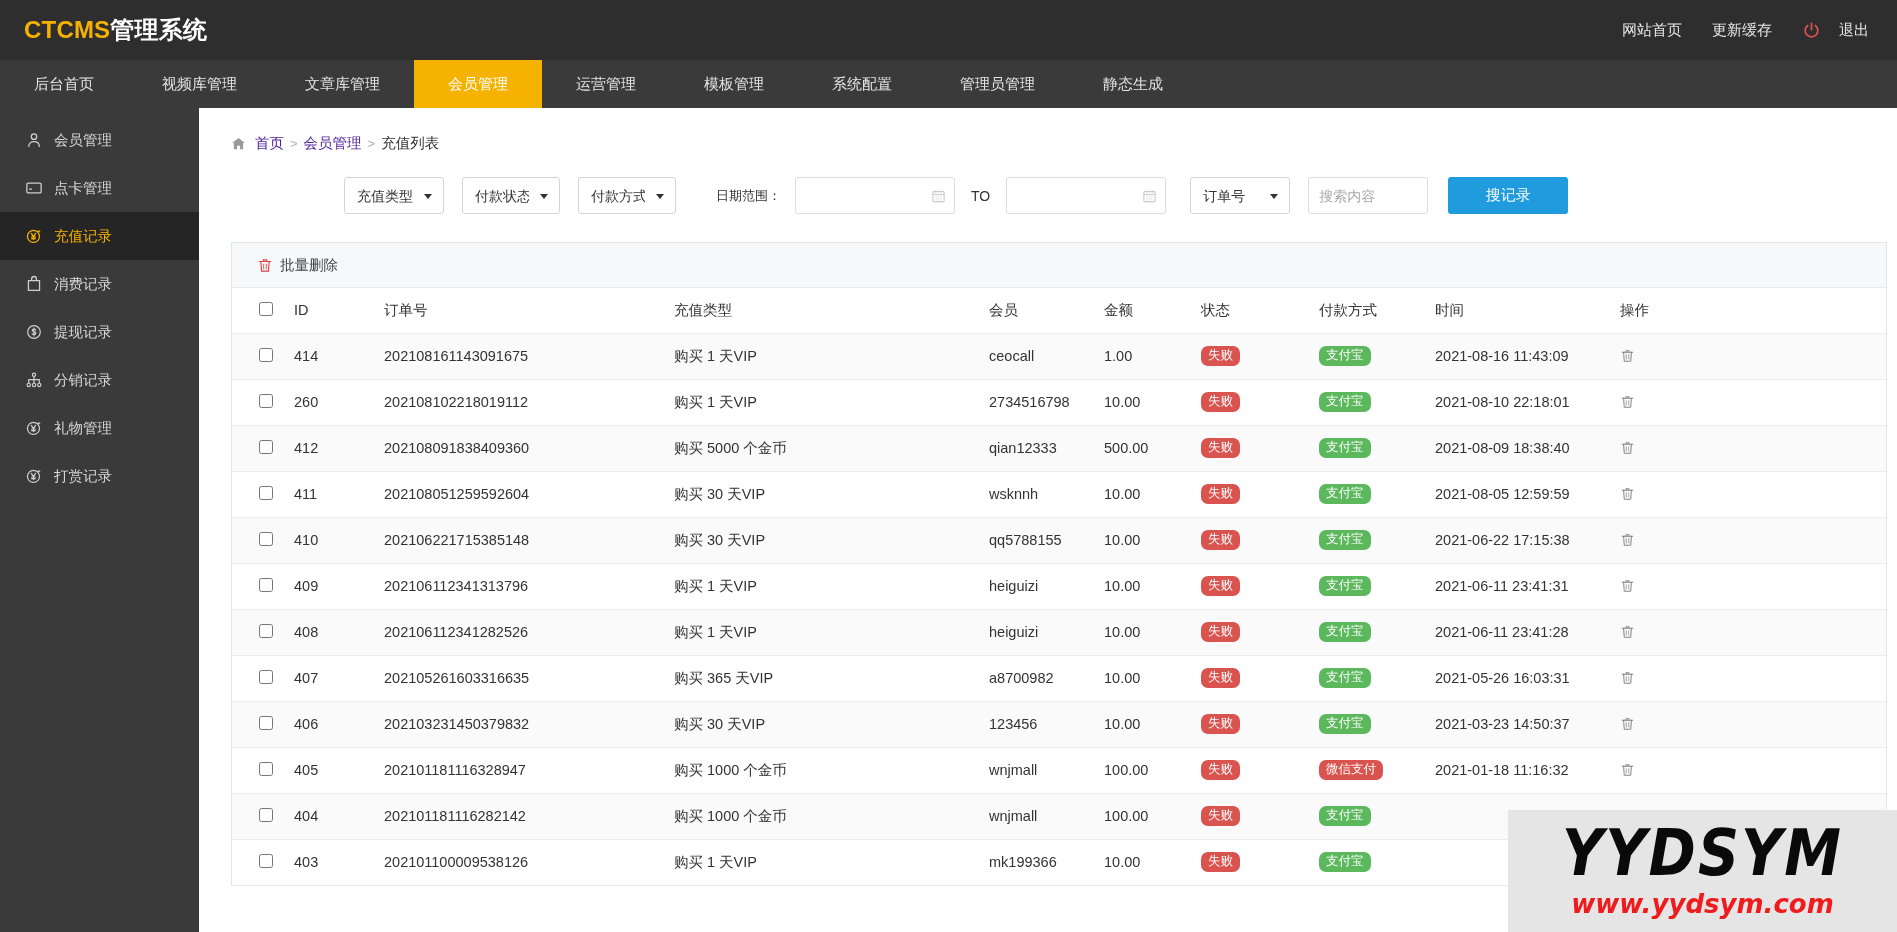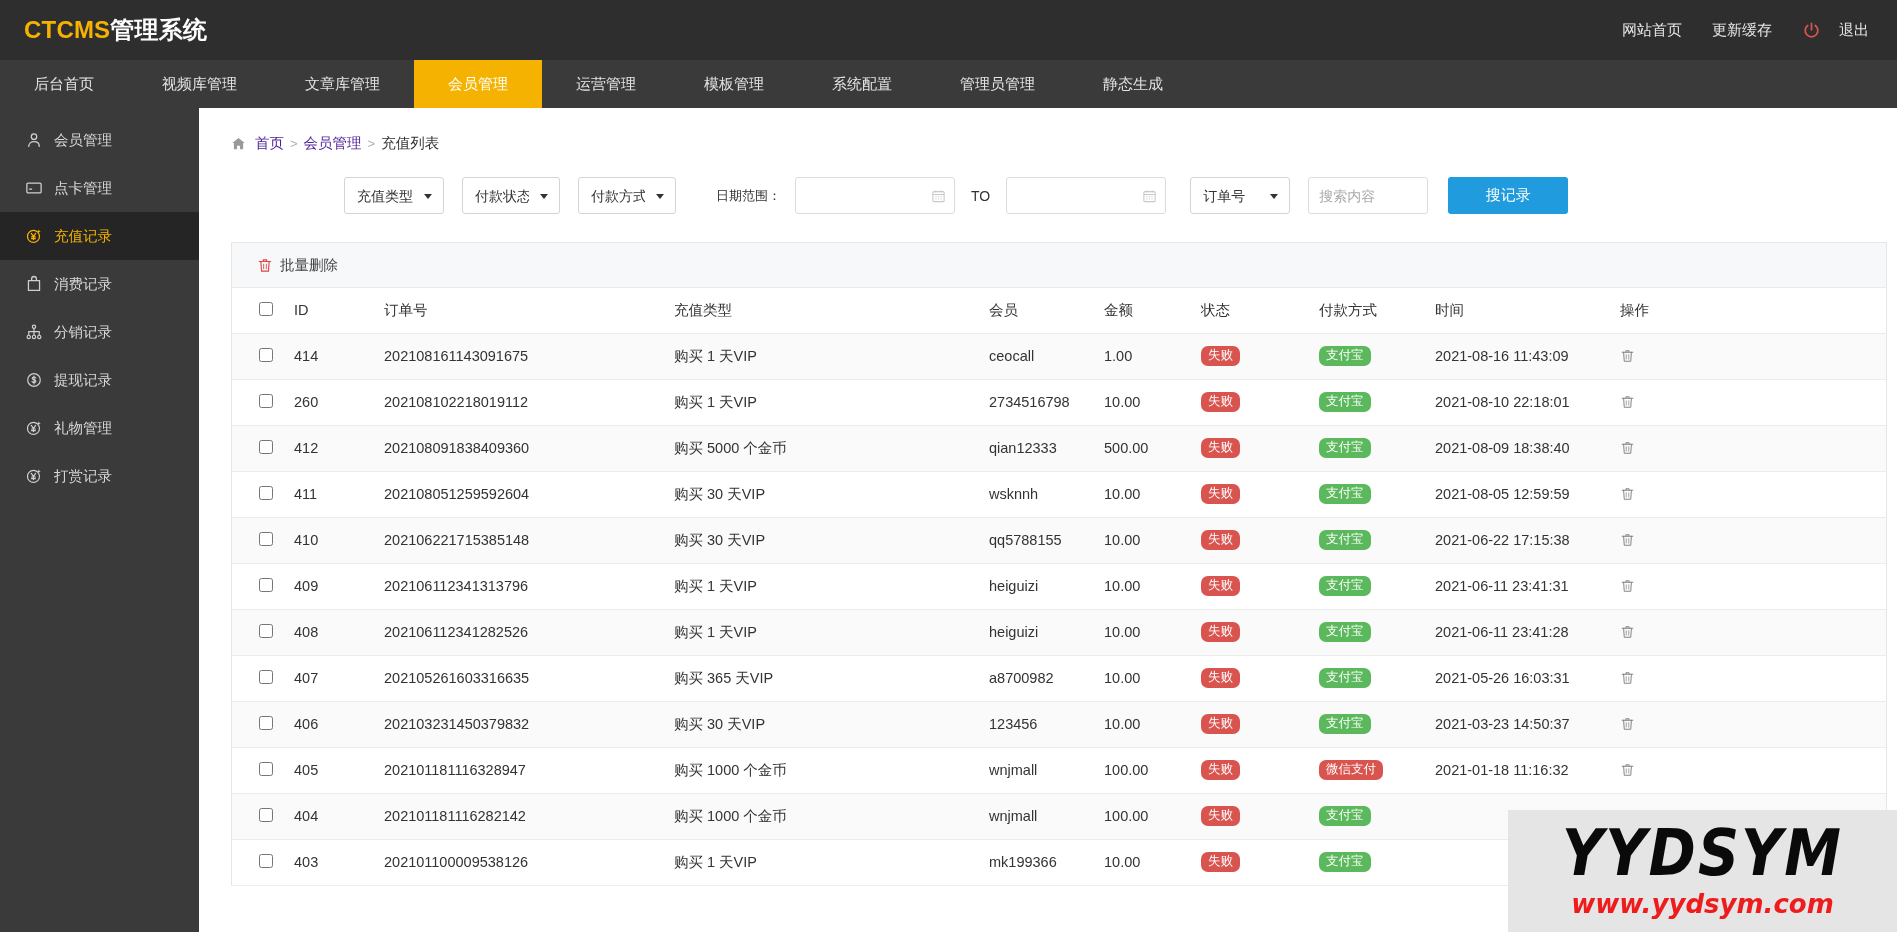--- a/index.html
+++ b/index.html
@@ -403,39 +403,39 @@
         <svg viewBox="0 0 24 24" fill="none" stroke="#cfcfcf" stroke-width="1.7" stroke-linejoin="round">
           <path d="M4.6 7.5h14.8v13H4.6z"></path>
             <path d="M8.8 7.5V5.2a3.2 3.2 0 0 1 6.4 0v2.3"></path>
         </svg>
       </span>
       <span>消费记录</span>
     </div>
 
     <div class="side-item">
       <span class="ic">
+        <svg viewBox="0 0 24 24" fill="none" stroke="#cfcfcf" stroke-width="1.6" stroke-linecap="round">
+          <circle cx="12" cy="12" r="8.4"></circle>
+          <path d="M14.3 9.3c-.5-.9-1.4-1.3-2.4-1.3-1.3 0-2.3.7-2.3 1.8 0 2.4 4.8 1.2 4.8 3.7 0 1.2-1.1 1.9-2.5 1.9-1.1 0-2-.4-2.5-1.3M12 6.7v10.6"></path>
+        </svg>
+      </span>
+      <span>提现记录</span>
+    </div>
+
+    <div class="side-item">
+      <span class="ic">
         <svg viewBox="0 0 24 24" fill="none" stroke="#cfcfcf" stroke-width="1.6">
           <circle cx="12" cy="5" r="2.2"></circle>
             <circle cx="5" cy="18.5" r="2.2"></circle>
             <circle cx="12" cy="18.5" r="2.2"></circle>
             <circle cx="19" cy="18.5" r="2.2"></circle>
           <path d="M12 7.2v4.3M5 16.3v-4.8h14v4.8M12 11.5v4.8"></path>
         </svg>
       </span>
       <span>分销记录</span>
-    </div>
-
-    <div class="side-item">
-      <span class="ic">
-        <svg viewBox="0 0 24 24" fill="none" stroke="#cfcfcf" stroke-width="1.6" stroke-linecap="round">
-          <circle cx="12" cy="12" r="8.4"></circle>
-          <path d="M14.3 9.3c-.5-.9-1.4-1.3-2.4-1.3-1.3 0-2.3.7-2.3 1.8 0 2.4 4.8 1.2 4.8 3.7 0 1.2-1.1 1.9-2.5 1.9-1.1 0-2-.4-2.5-1.3M12 6.7v10.6"></path>
-        </svg>
-      </span>
-      <span>提现记录</span>
     </div>
 
     <div class="side-item">
       <span class="ic">
         <svg viewBox="0 0 24 24" fill="none" stroke="#cfcfcf" stroke-width="1.6" stroke-linecap="round">
           <circle cx="11.3" cy="12.5" r="8"></circle>
           <path d="M8.4 8.6l2.9 4 2.9-4M8.8 13.3h5M8.8 15.6h5M11.3 12.6v4"></path>
           <path d="M18.4 3.2l.7 1.9 1.9.7-1.9.7-.7 1.9-.7-1.9-1.9-.7 1.9-.7z" fill="#cfcfcf" stroke="none"></path>
         </svg>
       </span>

